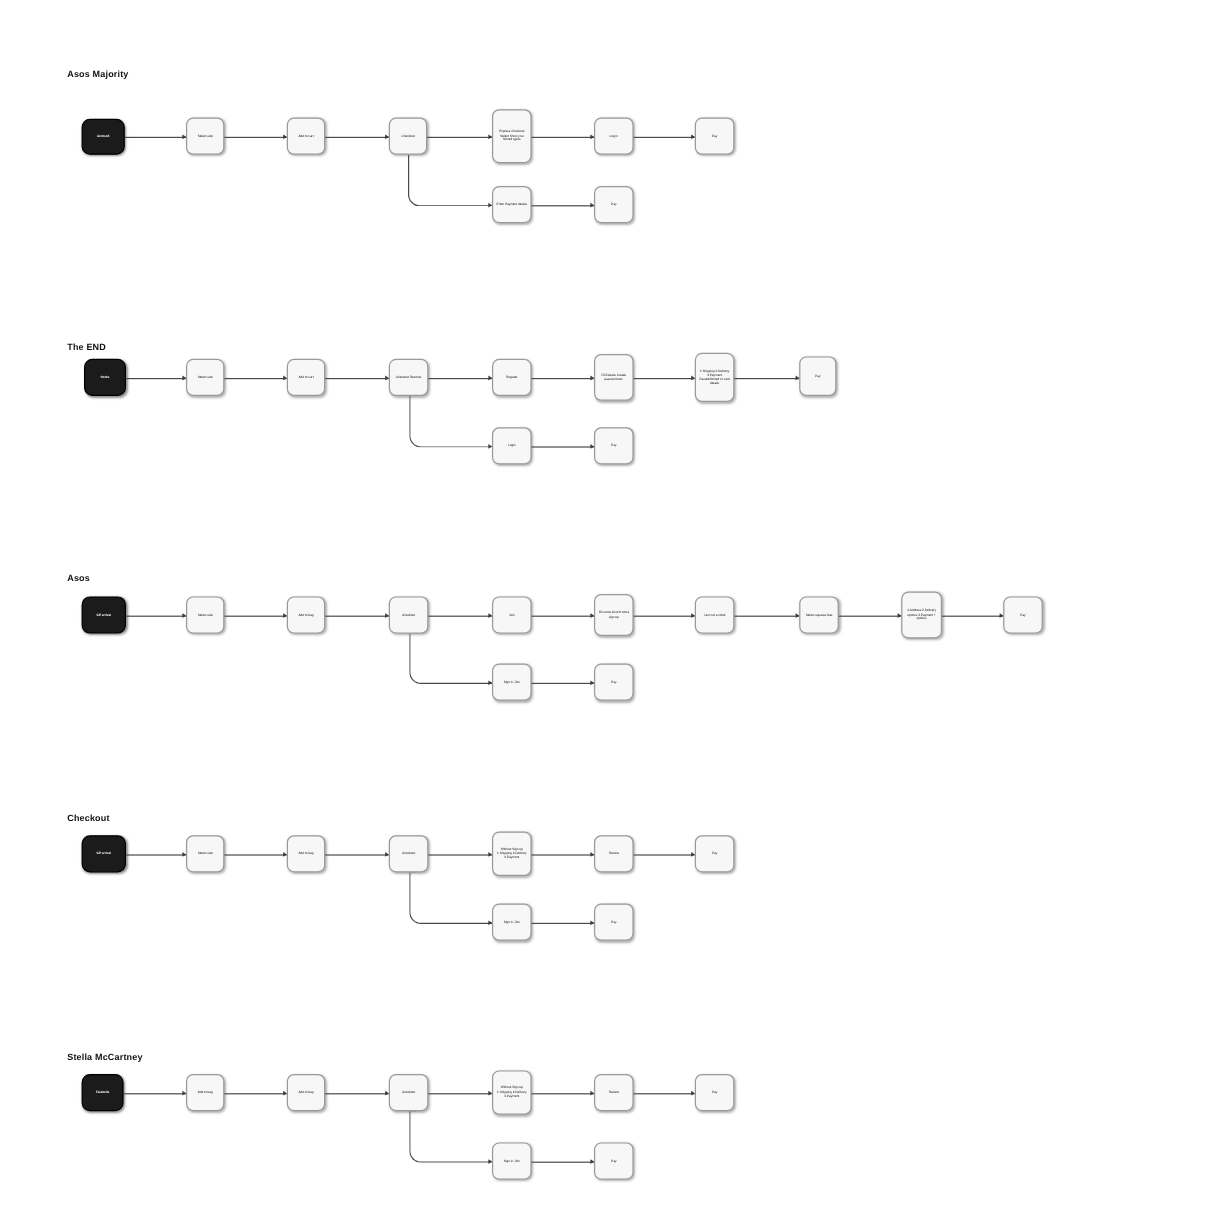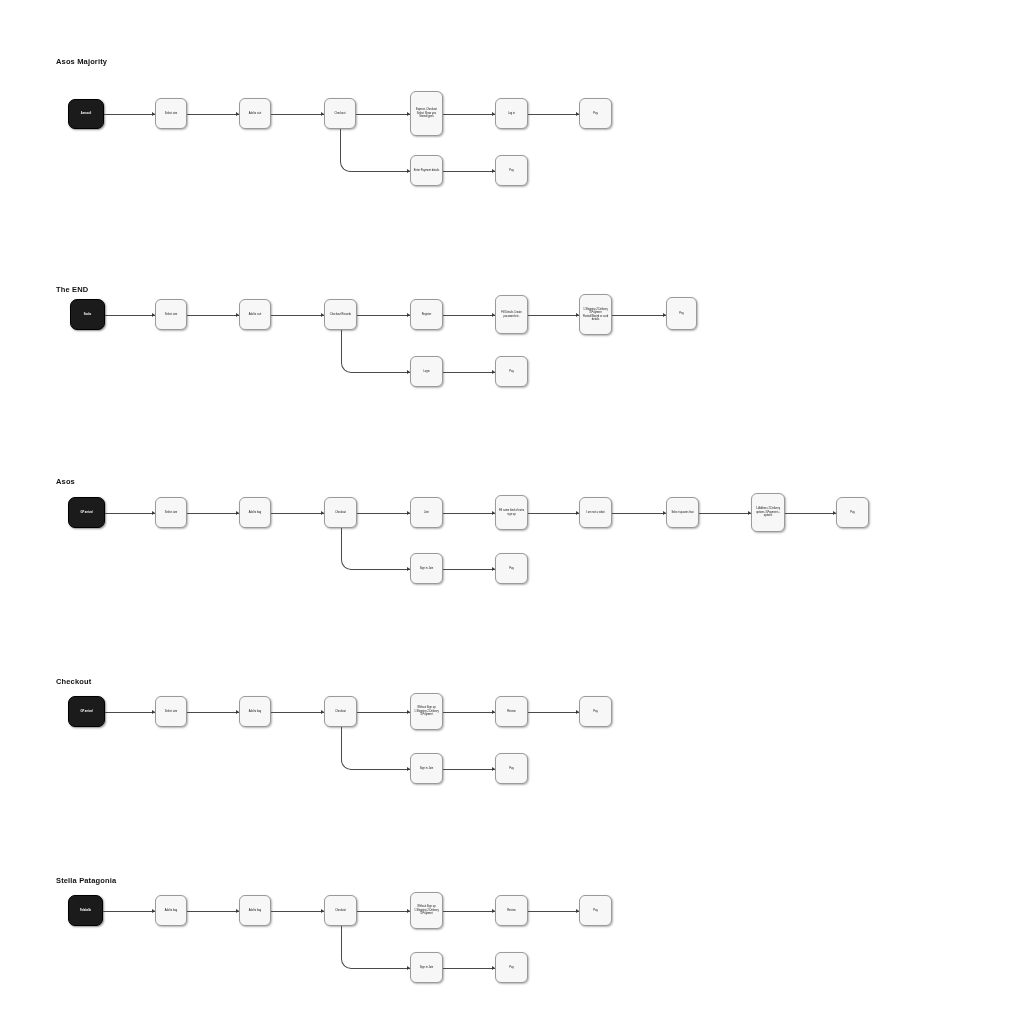--- a/index.html
+++ b/index.html
@@ -276,21 +276,21 @@
       <div class="node" style="left: 410px; top: 753px; width: 33px; height: 31px;">
         <span class="lbl">Sign in Join</span>
       </div>
       <div class="edge" style="left: 443px; top: 768.5px; width: 52px;"></div>
       <div class="arrow" style="left: 491.6px; top: 766.5px;"></div>
       <div class="node" style="left: 495px; top: 753px; width: 33px; height: 31px;">
         <span class="lbl">Pay</span>
       </div>
     </div>
     <div class="flow-section" style="height: 1027px;">
-      <div class="section-title" style="left: 56px; top: 876px;">Stella Patagonia</div>
+      <div class="section-title" style="left: 56px; top: 876px;">Stella McCartney</div>
       <div class="node start" style="left: 68px; top: 895px; width: 35px; height: 31px;">
         <span class="lbl">Falabella</span>
       </div>
       <div class="edge" style="left: 103px; top: 910.5px; width: 52px;"></div>
       <div class="arrow" style="left: 151.6px; top: 908.5px;"></div>
       <div class="node" style="left: 155px; top: 895px; width: 32px; height: 31px;">
         <span class="lbl">Add to bag</span>
       </div>
       <div class="edge" style="left: 187px; top: 910.5px; width: 52px;"></div>
       <div class="arrow" style="left: 235.6px; top: 908.5px;"></div>

